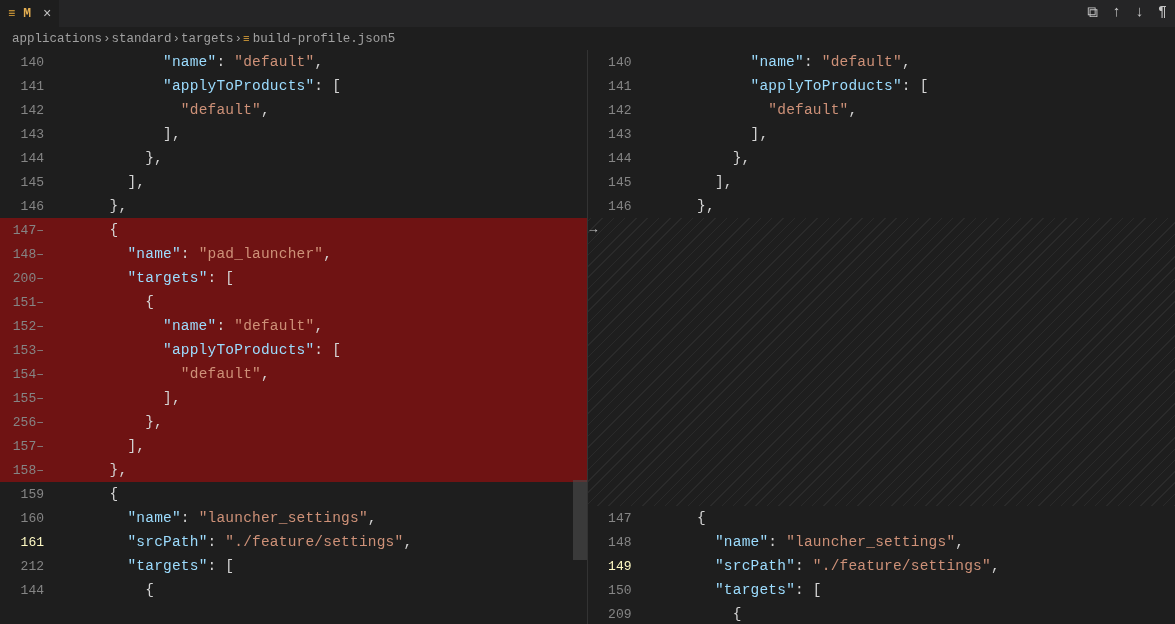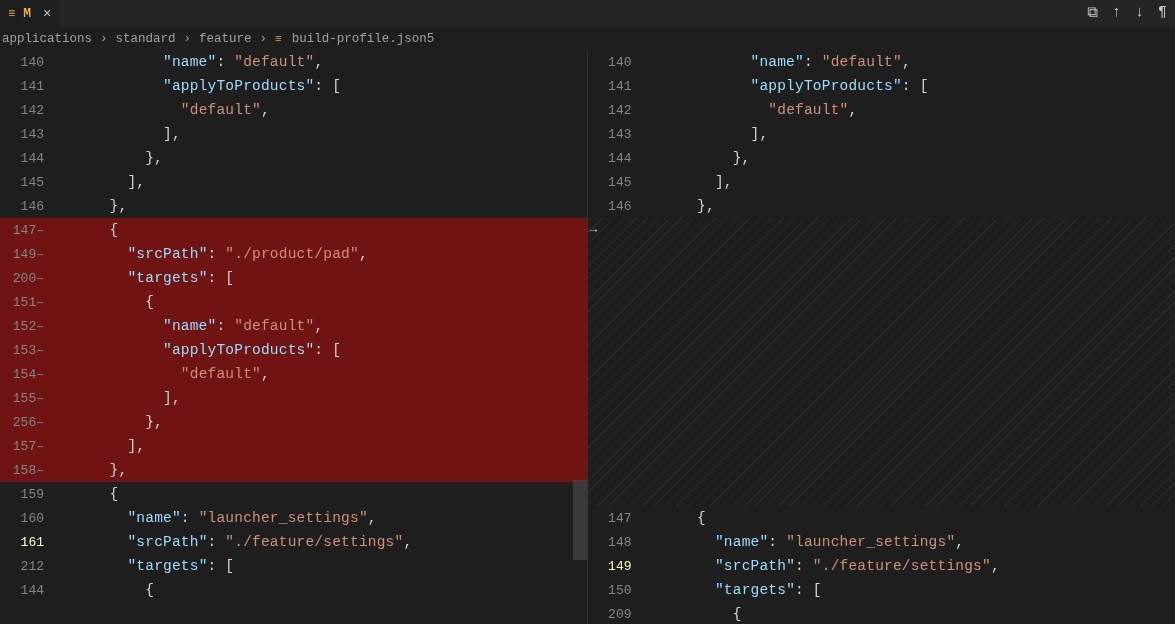--- a/index.html
+++ b/index.html
@@ -43,24 +43,24 @@
   display: flex;
   gap: 14px;
   color: #c5c5c5;
 }
 .toolbar-icons span { cursor: pointer; font-size: 15px; }
 .breadcrumb {
   height: 22px;
   background: #1e1e1e;
   display: flex;
   align-items: center;
-  padding-left: 2px;
+  padding-left: 12px;
   font-size: 12.5px;
   color: #a0a0a0;
-  gap: 8px;
+  gap: 1px;
 }
 .breadcrumb .sep { color: #a0a0a0; }
 .breadcrumb .bc-file-icon { color: #e8ab3c; font-size: 11px; margin-right: 2px; }
 .diff-container {
   display: flex;
   height: calc(100% - 50px);
   position: relative;
 }
 .pane {
   width: 50%;
@@ -147,38 +147,38 @@
     <span>↓</span>
     <span>¶</span>
   </div>
 </div>
 
 <div class="breadcrumb">
   <span>applications</span>
   <span class="sep">›</span>
   <span>standard</span>
   <span class="sep">›</span>
-  <span>feature</span>
+  <span>targets</span>
   <span class="sep">›</span>
   <span class="bc-file-icon">≡</span>
   <span>build-profile.json5</span>
 </div>
 
 <div class="diff-container">
   <div class="pane pane-left" id="pane-left">
 
   <div class="code-line"><div class="line-number">140</div><div class="gutter-decoration"></div><div class="line-content">          <span class="key">"name"</span><span class="punct">: </span><span class="string">"default"</span><span class="punct">,</span></div></div>
       <div class="code-line"><div class="line-number">141</div><div class="gutter-decoration"></div><div class="line-content">          <span class="key">"applyToProducts"</span><span class="punct">: [</span></div></div>
       <div class="code-line"><div class="line-number">142</div><div class="gutter-decoration"></div><div class="line-content">            <span class="string">"default"</span><span class="punct">,</span></div></div>
       <div class="code-line"><div class="line-number">143</div><div class="gutter-decoration"></div><div class="line-content">          <span class="punct">],</span></div></div>
       <div class="code-line"><div class="line-number">144</div><div class="gutter-decoration"></div><div class="line-content">        <span class="punct">},</span></div></div>
       <div class="code-line"><div class="line-number">145</div><div class="gutter-decoration"></div><div class="line-content">      <span class="punct">],</span></div></div>
       <div class="code-line"><div class="line-number">146</div><div class="gutter-decoration"></div><div class="line-content">    <span class="punct">},</span></div></div>
       <div class="code-line removed"><div class="line-number">147–</div><div class="gutter-decoration"></div><div class="line-content">    <span class="punct">{</span></div></div>
-      <div class="code-line removed"><div class="line-number">149–</div><div class="gutter-decoration"></div><div class="line-content">      <span class="key">"srcPath"</span><span class="punct">: </span><span class="string">"./product/pad"</span><span class="punct">,</span></div></div>
+      <div class="code-line removed"><div class="line-number">148–</div><div class="gutter-decoration"></div><div class="line-content">      <span class="key">"name"</span><span class="punct">: </span><span class="string">"pad_launcher"</span><span class="punct">,</span></div></div>
       <div class="code-line removed"><div class="line-number">200–</div><div class="gutter-decoration"></div><div class="line-content">      <span class="key">"targets"</span><span class="punct">: [</span></div></div>
       <div class="code-line removed"><div class="line-number">151–</div><div class="gutter-decoration"></div><div class="line-content">        <span class="punct">{</span></div></div>
       <div class="code-line removed"><div class="line-number">152–</div><div class="gutter-decoration"></div><div class="line-content">          <span class="key">"name"</span><span class="punct">: </span><span class="string">"default"</span><span class="punct">,</span></div></div>
       <div class="code-line removed"><div class="line-number">153–</div><div class="gutter-decoration"></div><div class="line-content">          <span class="key">"applyToProducts"</span><span class="punct">: [</span></div></div>
       <div class="code-line removed"><div class="line-number">154–</div><div class="gutter-decoration"></div><div class="line-content">            <span class="string">"default"</span><span class="punct">,</span></div></div>
       <div class="code-line removed"><div class="line-number">155–</div><div class="gutter-decoration"></div><div class="line-content">          <span class="punct">],</span></div></div>
       <div class="code-line removed"><div class="line-number">256–</div><div class="gutter-decoration"></div><div class="line-content">        <span class="punct">},</span></div></div>
       <div class="code-line removed"><div class="line-number">157–</div><div class="gutter-decoration"></div><div class="line-content">      <span class="punct">],</span></div></div>
       <div class="code-line removed"><div class="line-number">158–</div><div class="gutter-decoration"></div><div class="line-content">    <span class="punct">},</span></div></div>
       <div class="code-line"><div class="line-number">159</div><div class="gutter-decoration"></div><div class="line-content">    <span class="punct">{</span></div></div>

